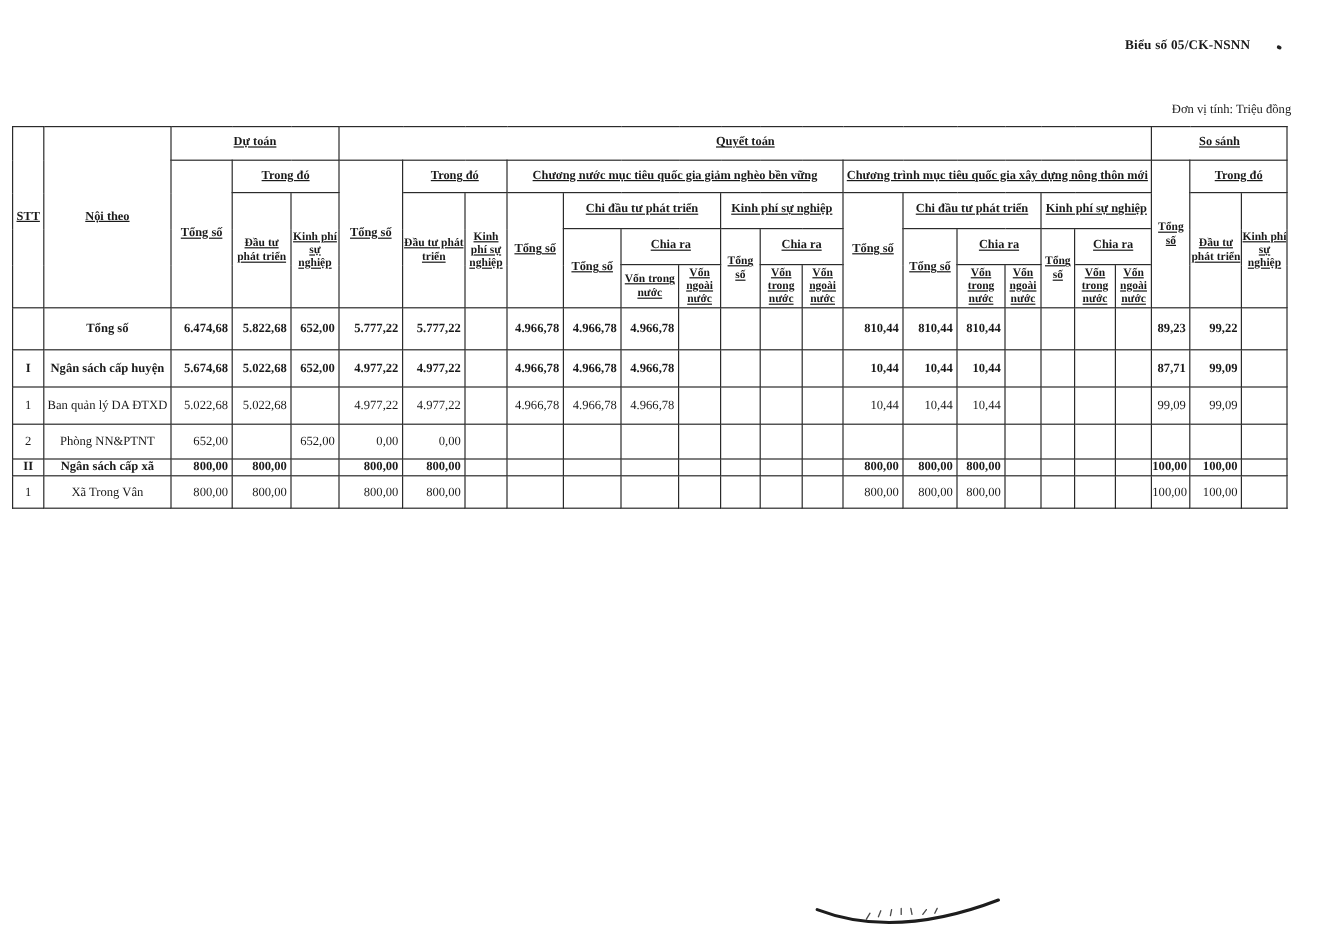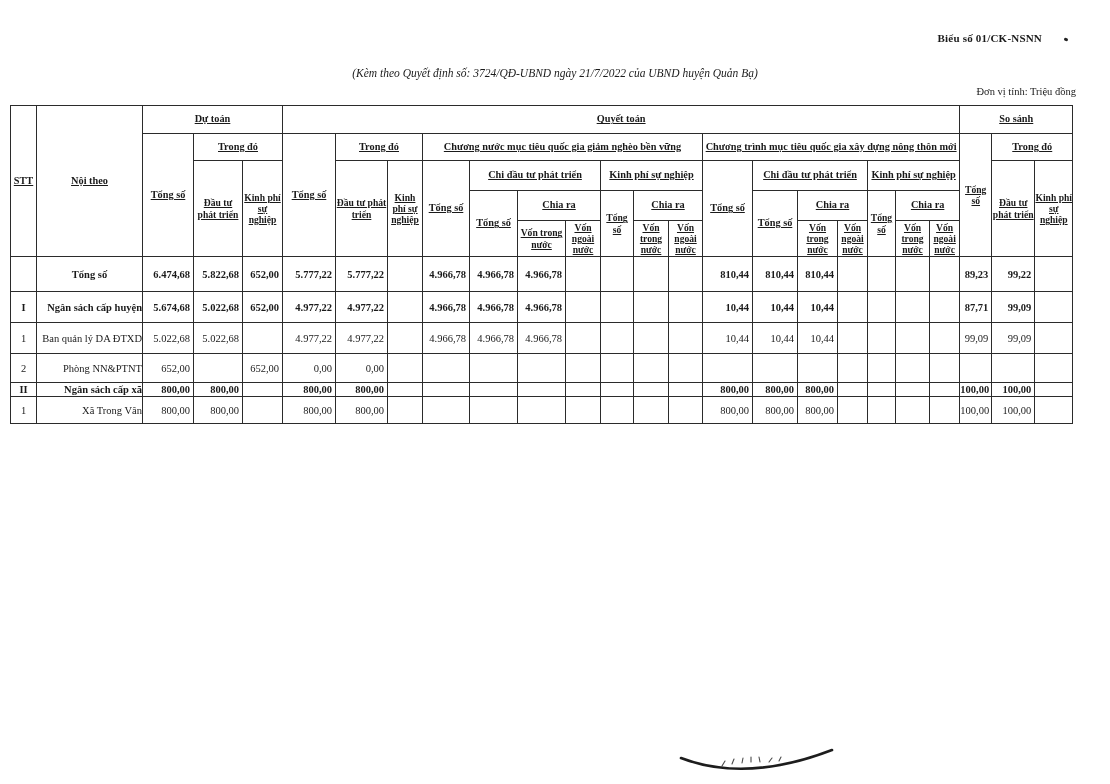--- a/index.html
+++ b/index.html
@@ -42,41 +42,40 @@
     padding:1px 1px;font-size:10.3px;text-decoration:underline;
   }
   thead tr.h1{height:28px;}
   thead tr.h2{height:27px;}
   thead tr.h3{height:30px;}
   thead tr.h4{height:30px;}
   thead tr.h5{height:36px;}
   thead th.sm{font-size:9.6px;line-height:1.15;}
   tbody td{font-size:10.5px;}
   tbody td.stt{text-align:center;}
-  tbody td.name{text-align:right;padding-left:0;}
+  tbody td.name{text-align:center;padding-left:0;}
   tbody td.name.cname{text-align:center;padding-left:0;}
   tbody td.num{text-align:right;padding-right:3px;}
   tbody tr.bold td{font-weight:bold;}
   tbody tr:nth-child(1){height:35px;}
   tbody tr:nth-child(2){height:31px;}
   tbody tr:nth-child(3){height:31px;}
   tbody tr:nth-child(4){height:29px;}
   tbody tr:nth-child(5){height:14px;}
   tbody tr:nth-child(6){height:27px;}
   .stamp{position:absolute;left:638px;top:736px;width:232px;height:48px;}
 </style>
 </head>
 <body>
 
 <div class="page">
 
-  <div class="form-no">Biểu số 01/CK-NSNN</div>
+  <div class="form-no">Biểu số 05/CK-NSNN</div>
   <div class="ink-dot"></div>
 
-  <div class="doc-subtitle">(Kèm theo Quyết định số: 3724/QĐ-UBND ngày 21/7/2022 của UBND huyện Quản Bạ)</div>
   <div class="unit-note">Đơn vị tính: Triệu đồng</div>
 
   <table class="main">
     <colgroup>
       <col style="width:26px">
         <col style="width:106px">
       <col style="width:51px">
         <col style="width:49px">
         <col style="width:40px">
       <col style="width:53px">

